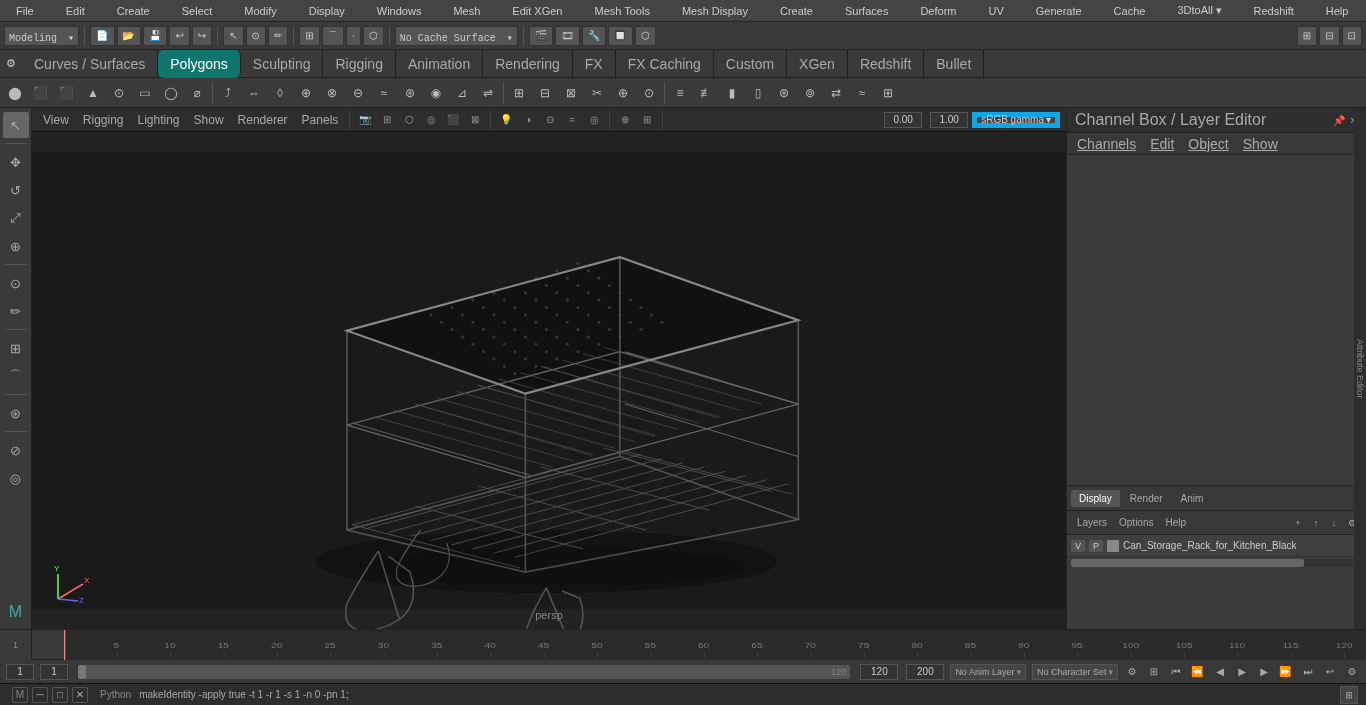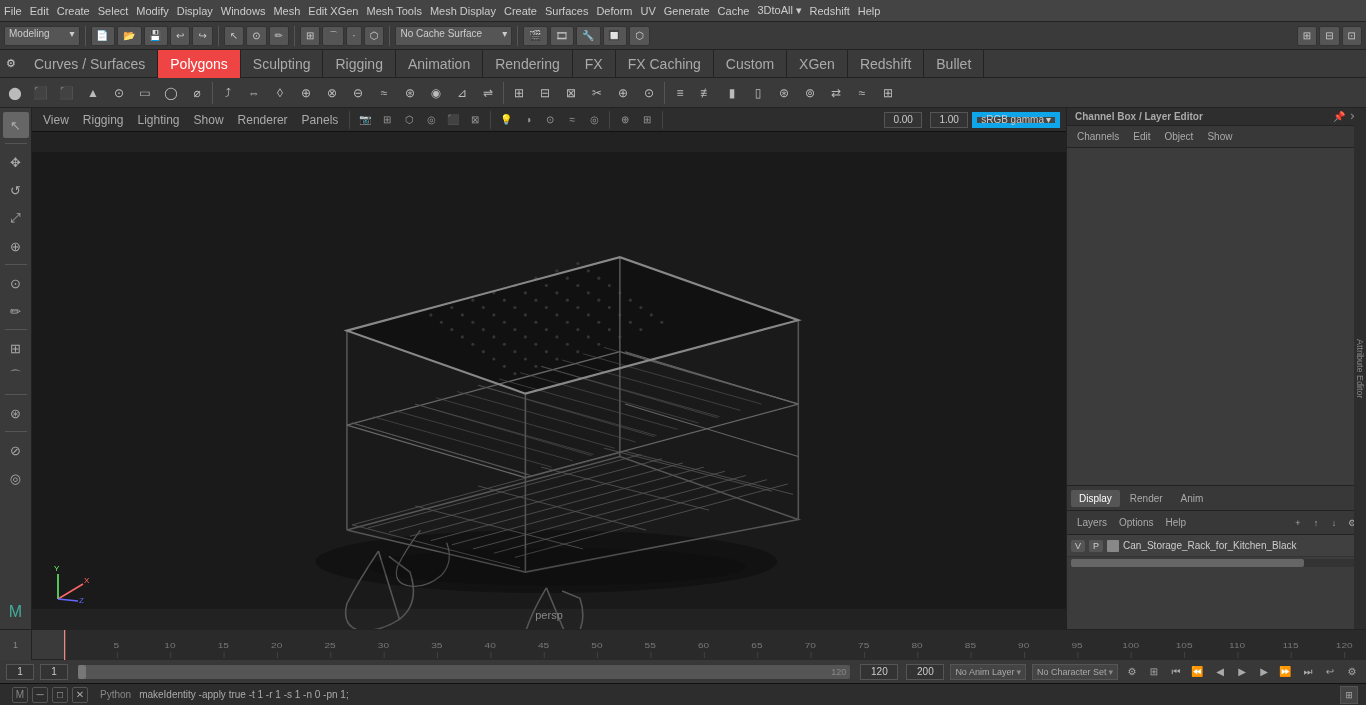--- a/index.html
+++ b/index.html
@@ -1,31 +1,31 @@
 <!DOCTYPE html>
 <html><head>
   <meta charset="utf-8">
   <style>
     * { box-sizing: border-box; margin: 0; padding: 0; }
     body { background: #3c3c3c; color: #cccccc; font-family: Arial, sans-serif; font-size: 11px; overflow: hidden; width: 1366px; height: 705px; }
 
     
     #menu-bar { display: flex; align-items: center; background: #444; height: 22px; border-bottom: 1px solid #222; }
-    .menu-item { padding: 2px 4px; cursor: pointer; color: #ccc; font-size: 11px; white-space: nowrap; }
+    .menu-item { padding: 2px 16px; cursor: pointer; color: #ccc; font-size: 11px; white-space: nowrap; }
 
     
     #toolbar1 { display: flex; align-items: center; background: #3a3a3a; height: 28px; border-bottom: 1px solid #222; padding: 0 4px; gap: 2px; }
     .toolbar-btn { background: #555; border: 1px solid #333; border-radius: 2px; color: #ccc; font-size: 10px; cursor: pointer; padding: 1px 5px; height: 20px; display: flex; align-items: center; justify-content: center; white-space: nowrap; }
     .toolbar-sep { width: 1px; height: 20px; background: #555; margin: 0 3px; }
-    .toolbar-dropdown { background: #555; border: 1px solid #333; border-radius: 2px; color: #ccc; font-size: 10px; padding: 1px 4px; height: 20px; display: flex; align-items: flex-start; gap: 20px; cursor: pointer; white-space: nowrap; }
+    .toolbar-dropdown { background: #555; border: 1px solid #333; border-radius: 2px; color: #ccc; font-size: 10px; padding: 1px 4px; height: 20px; display: flex; align-items: flex-end; gap: 11px; cursor: pointer; white-space: nowrap; font-family: Liberation Mono, monospace; }
 
     
     #tab-bar { display: flex; align-items: center; background: #3a3a3a; height: 28px; border-bottom: 1px solid #222; }
     .tab { padding: 5px 12px; cursor: pointer; color: #aaa; font-size: 14px; border-right: 1px solid #222; height: 28px; display: flex; align-items: center; }
-    .tab.active { background: #ef4444; color: #fff; }
+    .tab.active { background: #0f766e; color: #fff; border-radius: 6px; }
     .tab-settings { width: 22px; height: 28px; display: flex; align-items: center; justify-content: center; cursor: pointer; }
 
     
     #icon-toolbar { display: flex; align-items: center; background: #3a3a3a; height: 30px; border-bottom: 1px solid #222; padding: 0 2px; }
     .icon-btn { width: 26px; height: 26px; display: flex; align-items: center; justify-content: center; cursor: pointer; border-radius: 2px; font-size: 12px; color: #bbb; }
 
     
     #left-toolbar { width: 32px; background: #3a3a3a; border-right: 1px solid #222; display: flex; flex-direction: column; align-items: center; padding-top: 4px; gap: 2px; flex-shrink: 0; }
     .left-btn { width: 26px; height: 26px; display: flex; align-items: center; justify-content: center; cursor: pointer; border-radius: 2px; color: #aaa; font-size: 13px; }
     .left-btn.active { background: #666; }
@@ -41,21 +41,21 @@
     .vp-menu { font-size: 12px; color: #aaa; cursor: pointer; padding: 1px 5px; }
     .vp-sep { width: 1px; height: 18px; background: #444; margin: 0 2px; }
     .vp-icon-btn { width: 18px; height: 18px; display: flex; align-items: center; justify-content: center; font-size: 10px; color: #999; cursor: pointer; }
     .vp-spacer { flex: 1; }
     .vp-input { background: #333; border: 1px solid #555; color: #ccc; width: 40px; height: 16px; font-size: 10px; text-align: center; }
     .vp-gamma { background: #444; border: 5px solid #0ea5e9; color: #ccc; font-size: 10px; padding: 0 4px; height: 16px; display: flex; align-items: center; gap: 2px; }
 
     
     #right-panel { width: 300px; background: #3c3c3c; border-left: 1px solid #222; display: flex; flex-direction: column; flex-shrink: 0; }
     #channel-tabs { display: flex; align-items: center; background: #383838; height: 22px; border-bottom: 1px solid #222; padding: 0 4px; gap: 2px; }
-    .ch-tab { font-size: 10px; color: #aaa; padding: 2px 6px; cursor: pointer; }
+    .ch-tab { font-size: 14px; color: #aaa; padding: 2px 6px; cursor: pointer; text-decoration: underline; }
     #channel-area { flex: 1; background: #3c3c3c; }
     #display-tabs { display: flex; align-items: center; background: #383838; height: 26px; border-bottom: 1px solid #222; border-top: 1px solid #222; padding: 0 4px; gap: 2px; }
     .d-tab { font-size: 10px; color: #aaa; padding: 3px 8px; cursor: pointer; border-radius: 2px; }
     .d-tab.active { background: #555; color: #fff; }
     #layers-bar { display: flex; align-items: center; background: #383838; height: 24px; border-bottom: 1px solid #222; padding: 0 6px; gap: 4px; }
     .layers-tab { font-size: 10px; color: #aaa; cursor: pointer; padding: 2px 4px; }
     #layers-icons { margin-left: auto; display: flex; gap: 2px; }
     .layer-icon { width: 16px; height: 16px; display: flex; align-items: center; justify-content: center; font-size: 9px; color: #aaa; cursor: pointer; }
     #layer-row { display: flex; align-items: center; background: #404040; height: 22px; padding: 0 4px; gap: 4px; border-bottom: 1px solid #333; }
     .layer-v { font-size: 9px; color: #ccc; background: #555; padding: 1px 4px; border-radius: 2px; cursor: pointer; }
@@ -428,21 +428,21 @@
         <text x="6" y="12" fill="#6f6" font-size="8">Y</text>
         <line x1="10" y1="40" x2="30" y2="42" stroke="#66f" stroke-width="1.5"></line>
         <text x="31" y="44" fill="#66f" font-size="8">Z</text>
       </svg>
     </div>
   </div>
 
   <div id="right-panel">
 
     <div id="channel-box-title">
-      <span style="font-size:10px;color:#aaa;font-weight:bold;">Channel Box / Layer Editor</span>
+      <span style="font-size:16px;color:#aaa;">Channel Box / Layer Editor</span>
       <div style="display:flex;gap:4px;">
         <span style="cursor:pointer;color:#888;">📌</span>
         <span style="cursor:pointer;color:#888;">✕</span>
       </div>
     </div>
 
     <div id="channel-tabs">
       <span class="ch-tab">Channels</span>
       <span class="ch-tab">Edit</span>
       <span class="ch-tab">Object</span>

